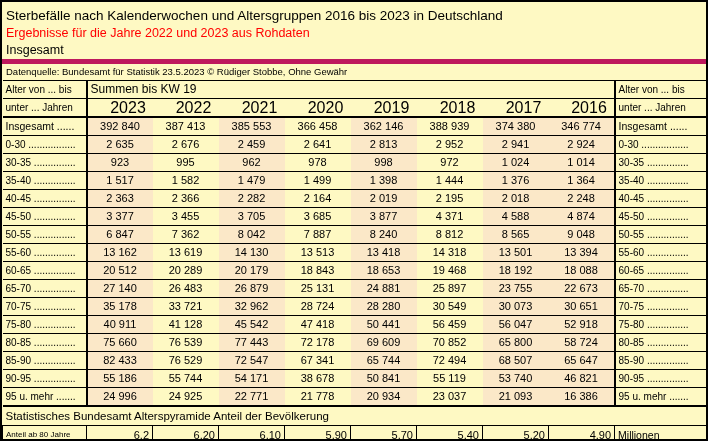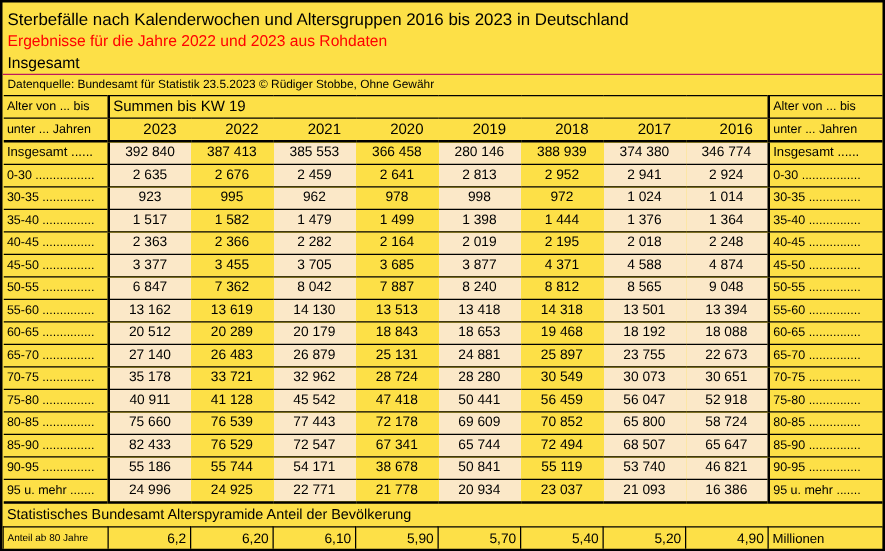--- a/index.html
+++ b/index.html
@@ -1,37 +1,37 @@
 <!DOCTYPE html>
 <html><head>
 <meta charset="utf-8">
 <style>
   html,body{margin:0;padding:0;background:#fff;}
   .frame{
     width:708px;height:441px;box-sizing:border-box;
-    border:2px solid #000;background:#fde047;color:#000;
+    border:2px solid #000;background:#fef9c3;color:#000;
     font-family:"Liberation Sans","DejaVu Sans",sans-serif;
     overflow:hidden;
   }
   
   .hline{padding:0 4px;white-space:nowrap;overflow:hidden;}
   .hline.title{font-size:13.5px;padding-top:4px;height:19px;line-height:19px;}
   .hline.sub{font-size:12.5px;height:17px;line-height:17px;}
   .hline.scope{font-size:12.5px;height:17px;line-height:16px;}
-  .hline.source{font-size:9.5px;height:16px;line-height:16px;border-top:1px solid #be185d;}
+  .hline.source{font-size:9.5px;height:16px;line-height:16px;border-top:5px solid #be185d;}
   
   table{width:704px;border-collapse:collapse;table-layout:fixed;}
   td{box-sizing:border-box;padding:0 3px;height:17px;overflow:hidden;white-space:nowrap;
      font-size:11px;line-height:17px;border-top:1px solid #000;}
   .lbl{font-size:10px;text-align:left;}
   .lbl-l{border-right:2px solid #000;}
   .lbl-r{border-left:2px solid #000;}
   .val{text-align:center;}
   .span-h{font-size:12px;text-align:left;}
-  .yr{font-size:12px;padding-left:19px;}
+  .yr{font-size:16px;padding-left:19px;}
   tr.total td{border-top:2px solid #000;font-weight:normal;}
   tr.total .lbl{font-size:10.5px;}
   
   tr.d td:nth-child(2), tr.d td:nth-child(4), tr.d td:nth-child(6),
   tr.d td:nth-child(8), tr.d td:nth-child(9){background:#fbe8c8;}
   tr.section td{border-top:2px solid #000;font-size:11.5px;height:18px;line-height:18px;}
   tr.section .bold{font-weight:normal;}
   tr.b-row td{border:1px solid #000;height:18px;line-height:18px;}
   tr.b-row .blab{font-size:8px;}
   tr.b-row .bval{text-align:right;font-size:11px;}
@@ -81,21 +81,21 @@
       <td class="val yr">2016</td>
       <td class="lbl lbl-r">unter ... Jahren</td>
     </tr>
 
     <tr class="d total">
       <td class="lbl lbl-l">Insgesamt ......</td>
       <td class="val">392 840</td>
       <td class="val">387 413</td>
       <td class="val">385 553</td>
       <td class="val">366 458</td>
-      <td class="val">280 146</td>
+      <td class="val">362 146</td>
       <td class="val">388 939</td>
       <td class="val">374 380</td>
       <td class="val">346 774</td>
       <td class="lbl lbl-r">Insgesamt ......</td>
     </tr>
 
     <tr class="d">
       <td class="lbl lbl-l">0-30 .................</td>
       <td class="val">2 635</td>
       <td class="val">2 676</td>

